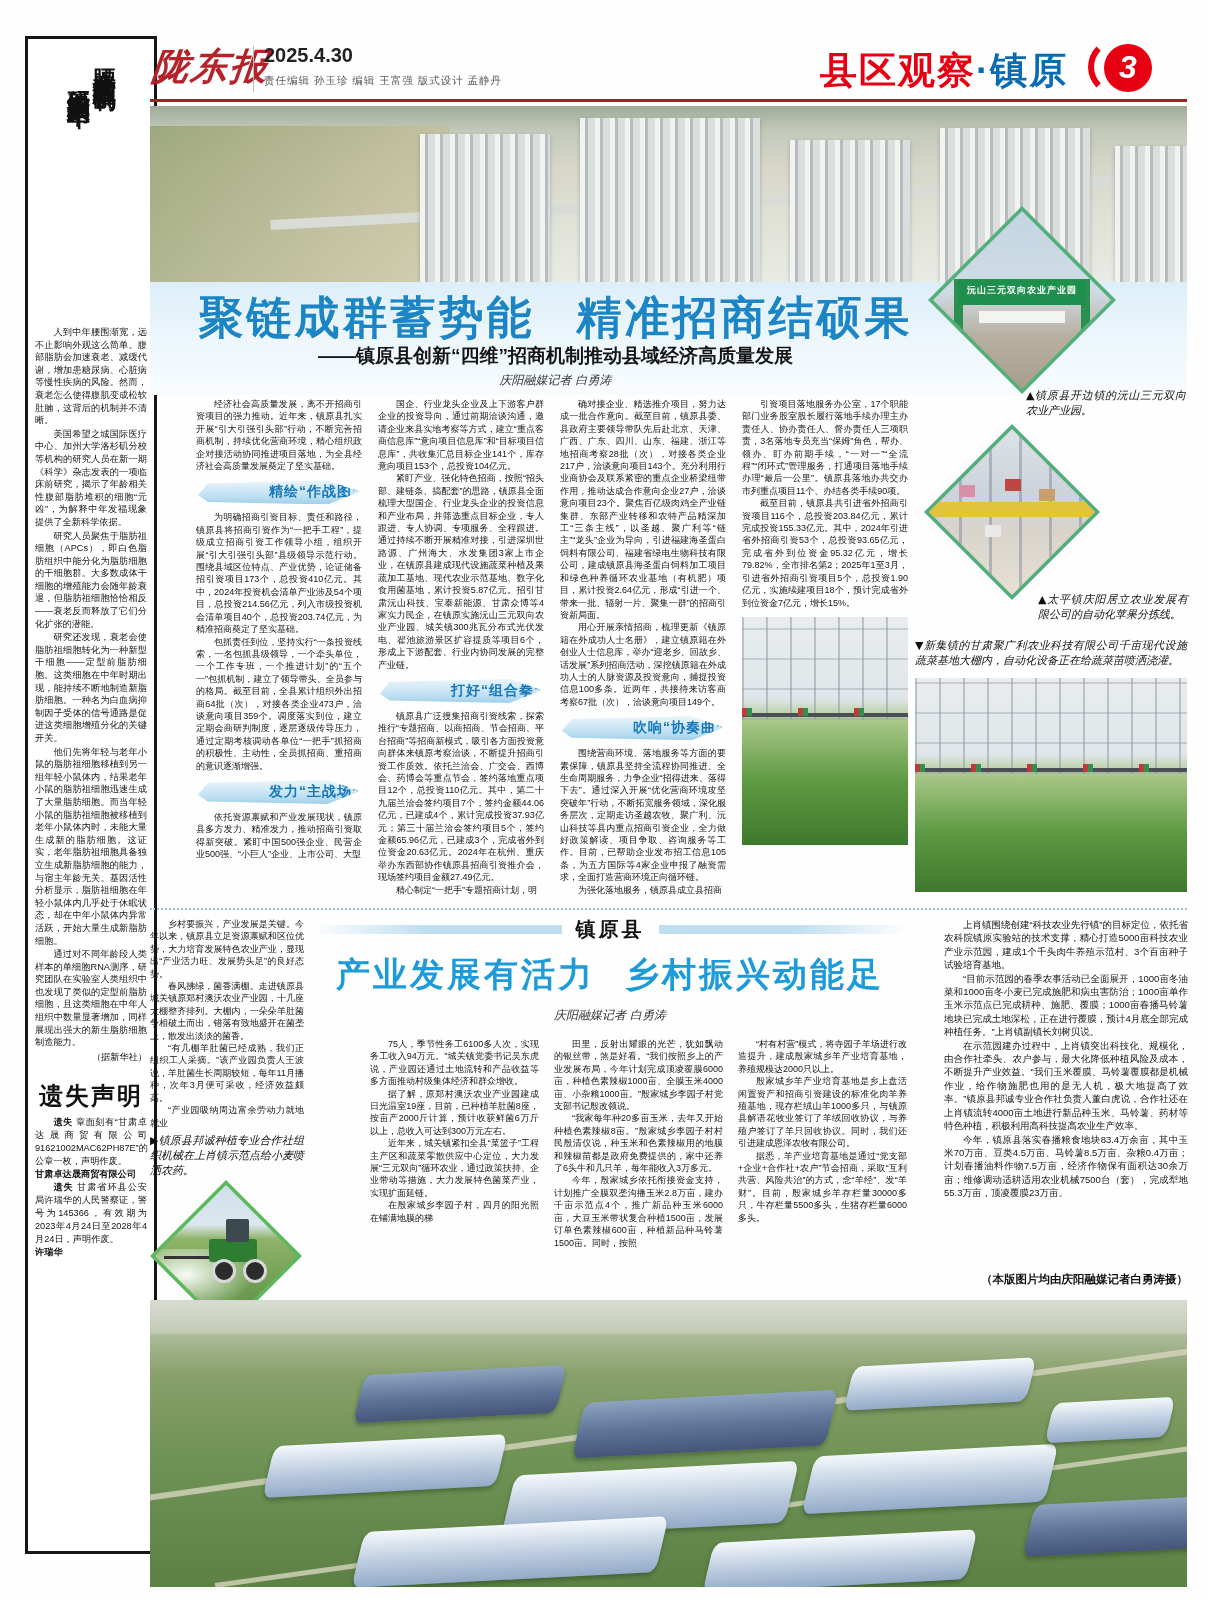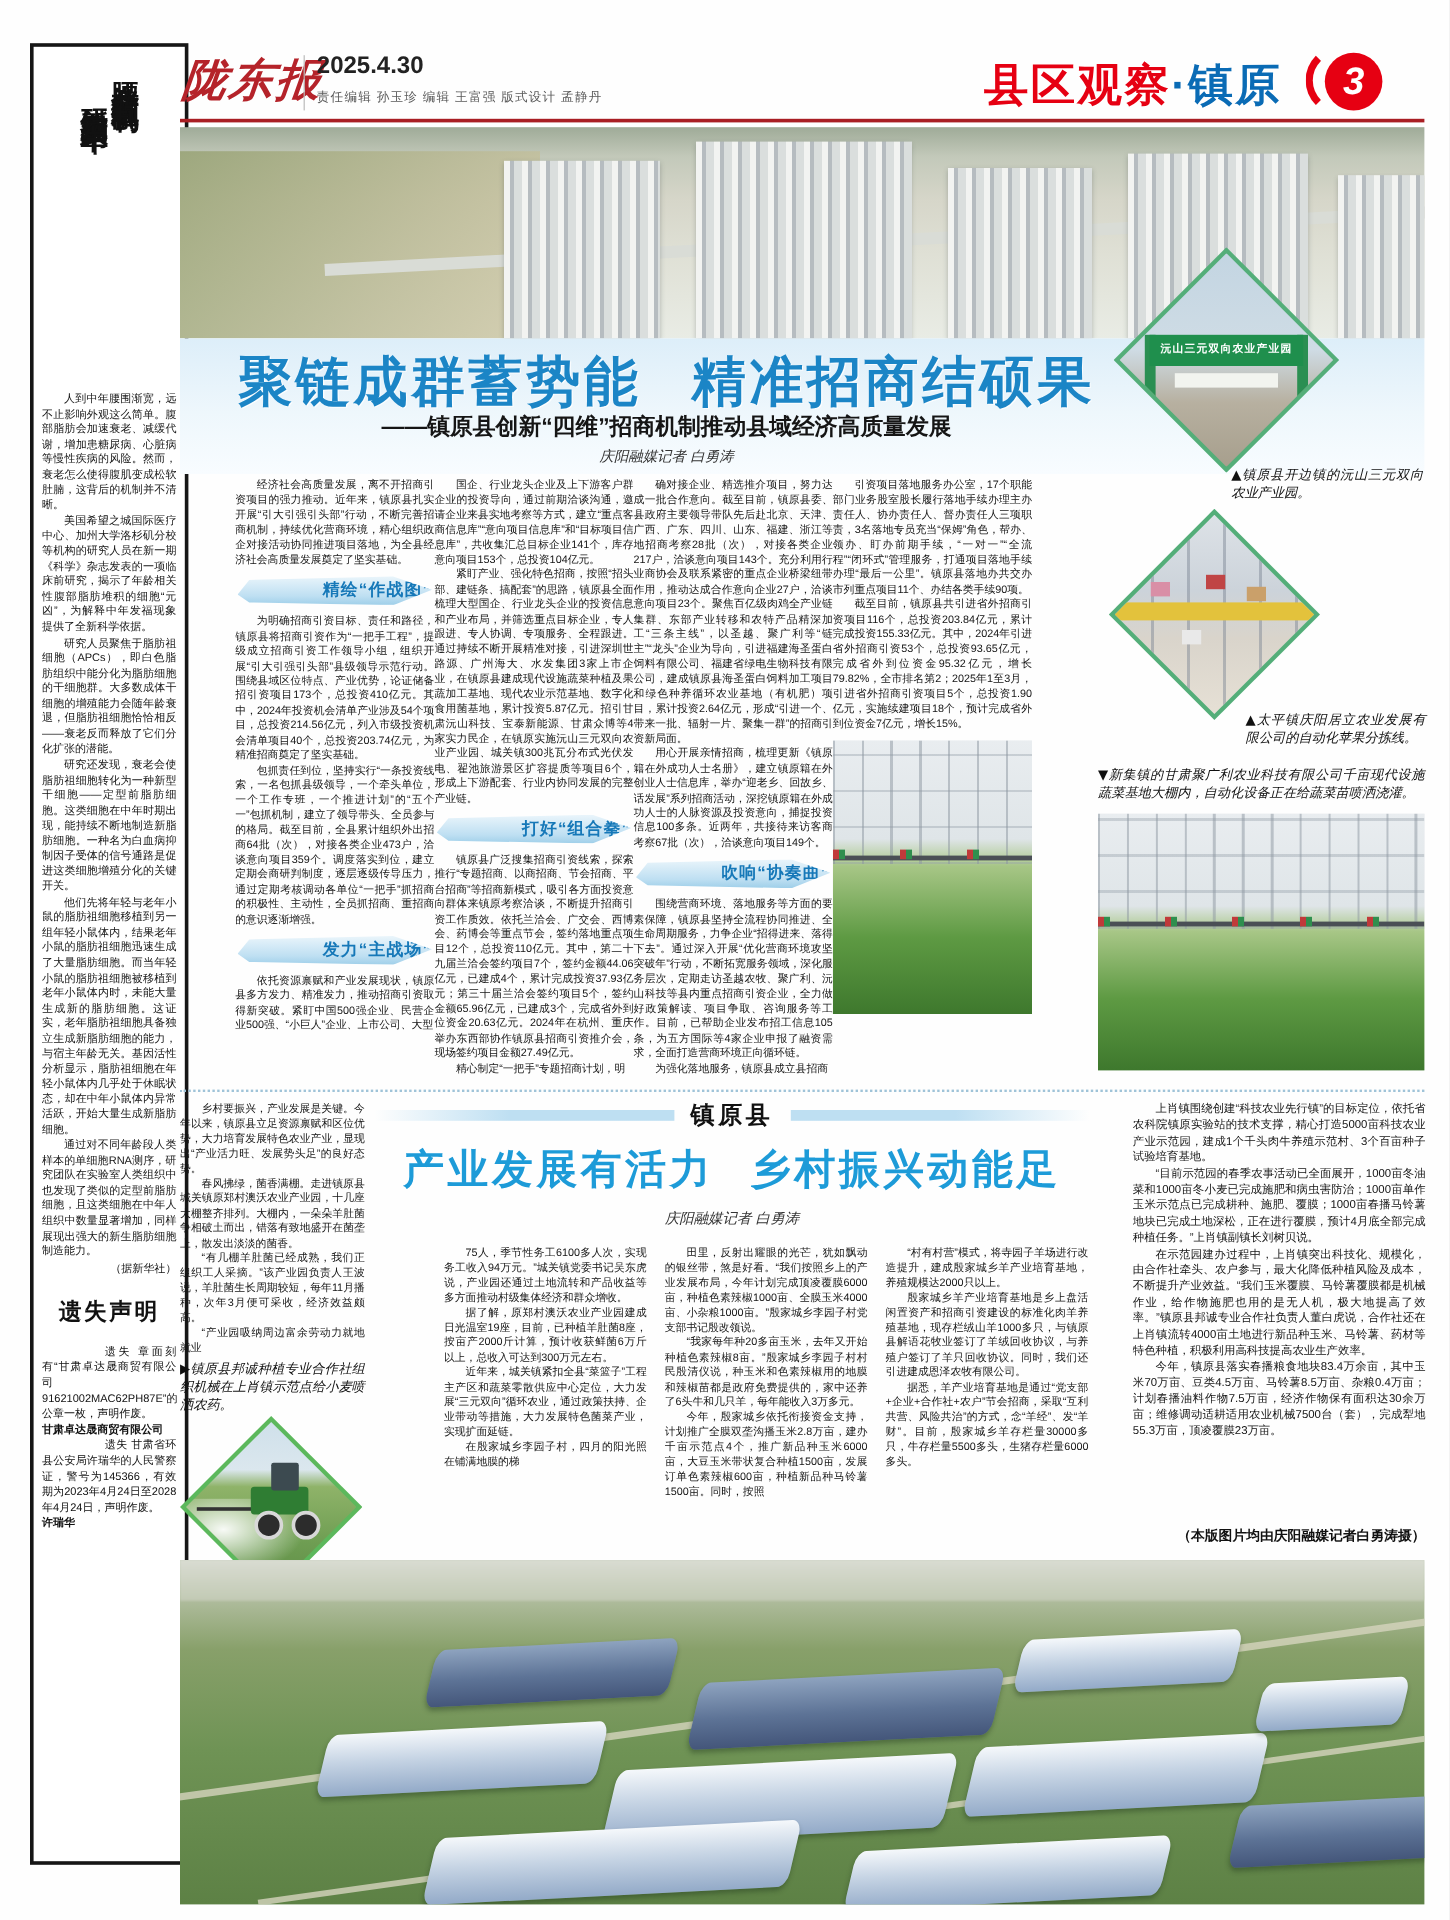--- a/index.html
+++ b/index.html
@@ -7,24 +7,24 @@
         font-family:"Liberation Sans",sans-serif;color:#111;}
   
   .sidebar{position:absolute;left:25px;top:36px;width:132px;height:1518px;border:3px solid #161616;
            padding:10px 7px;box-sizing:border-box;overflow:hidden;background:#fff;}
   .vtitle{writing-mode:vertical-rl;text-orientation:upright;height:265px;margin:2px auto 10px;
           font-weight:800;font-size:23px;line-height:1.12;letter-spacing:2px;}
   .vtitle span{display:block;}
   .vtitle .vt2{padding-top:20px;}
   .sp{font-size:9.2px;line-height:12.6px;text-indent:2em;text-align:justify;margin:0 0 1px;color:#141414;}
   .scredit{font-size:9.2px;text-align:right;margin:2px 0 0;}
-  .lost-title{font-size:19px;font-weight:800;text-align:center;margin:16px 0 14px;letter-spacing:2px;}
+  .lost-title{font-size:24px;font-weight:800;text-align:center;margin:16px 0 4px;letter-spacing:2px;}
   .lost p{font-size:9.2px;line-height:13px;text-align:justify;margin:0;}
   .lost .ind{text-indent:2em;}
-  .b{font-weight:400;margin-left:34px;}
+  .b{font-weight:700;}
   .signer{font-weight:800;font-size:9.2px;margin:0;}
   .signer-r{font-weight:800;font-size:9.2px;text-align:right;margin:2px 0 0;}
   
   .logo{position:absolute;left:152px;top:42px;font-family:"DejaVu Serif",serif;font-style:italic;
         font-weight:900;font-size:37px;color:#b5232a;letter-spacing:2px;transform:skewX(-6deg);}
   .head-div{position:absolute;left:253px;top:46px;width:1px;height:46px;background:#bbb;}
   .date{position:absolute;left:264px;top:44px;font-size:20px;font-weight:700;color:#222;}
   .editors{position:absolute;left:264px;top:74px;font-size:10.5px;color:#5a5a5a;letter-spacing:1px;}
   .redrule{position:absolute;left:150px;top:99px;width:1037px;height:3px;background:#a91e23;}
   .section{position:absolute;left:820px;top:46px;font-size:37px;font-weight:900;letter-spacing:2px;}
@@ -70,21 +70,21 @@
       background:linear-gradient(180deg,#e9edf0 0%,#dfe5e8 36%,#a7c686 46%,#5e9a43 72%,#3e782d 100%);}
   .gh:before{content:"";position:absolute;inset:0;
       background:repeating-linear-gradient(90deg,rgba(140,150,160,.5) 0 2px,transparent 2px 24px),
                  repeating-linear-gradient(0deg,rgba(150,160,170,.4) 0 2px,transparent 2px 30px);height:45%;}
   .gh .bar{position:absolute;left:0;top:42%;width:100%;height:4px;background:#4a4f55;}
   .gh .noz{position:absolute;top:40%;width:100%;height:8px;
       background:repeating-linear-gradient(90deg,#c03a3a 0 5px,#2f8f4e 5px 10px,transparent 10px 56px);}
   .ghL{margin-top:8px;width:166px;height:228px;}
   .ghR{position:absolute;left:915px;top:678px;width:272px;height:214px;}
   
-  .cols{position:absolute;left:196px;top:398px;width:712px;height:498px;display:flex;overflow:hidden;}
+  .cols{position:absolute;left:196px;top:398px;width:712px;height:498px;display:flex;gap:16px;overflow:hidden;}
   .col{width:166px;flex:0 0 166px;overflow:hidden;}
   .p{font-size:9px;line-height:12.4px;text-indent:2em;text-align:justify;margin:0;color:#141414;}
   .ribbon{height:24px;margin:8px 2px 7px;background:linear-gradient(180deg,#eaf5fb 0%,#bedff2 70%,#9fcfe9 100%);
           clip-path:polygon(0 62%,6% 12%,80% 0,100% 46%,80% 100%,6% 90%);
           color:#1678b8;font-weight:800;font-size:14px;text-align:right;line-height:23px;letter-spacing:1px;}
   
   .dots{position:absolute;left:150px;top:908px;width:1037px;border-top:2px dotted #9fc3d8;}
   .s2col1{position:absolute;left:150px;top:918px;width:154px;height:382px;overflow:visible;}
   .kickwrap{position:absolute;left:312px;top:916px;width:596px;}
   .kickrow{display:flex;align-items:center;gap:14px;}

